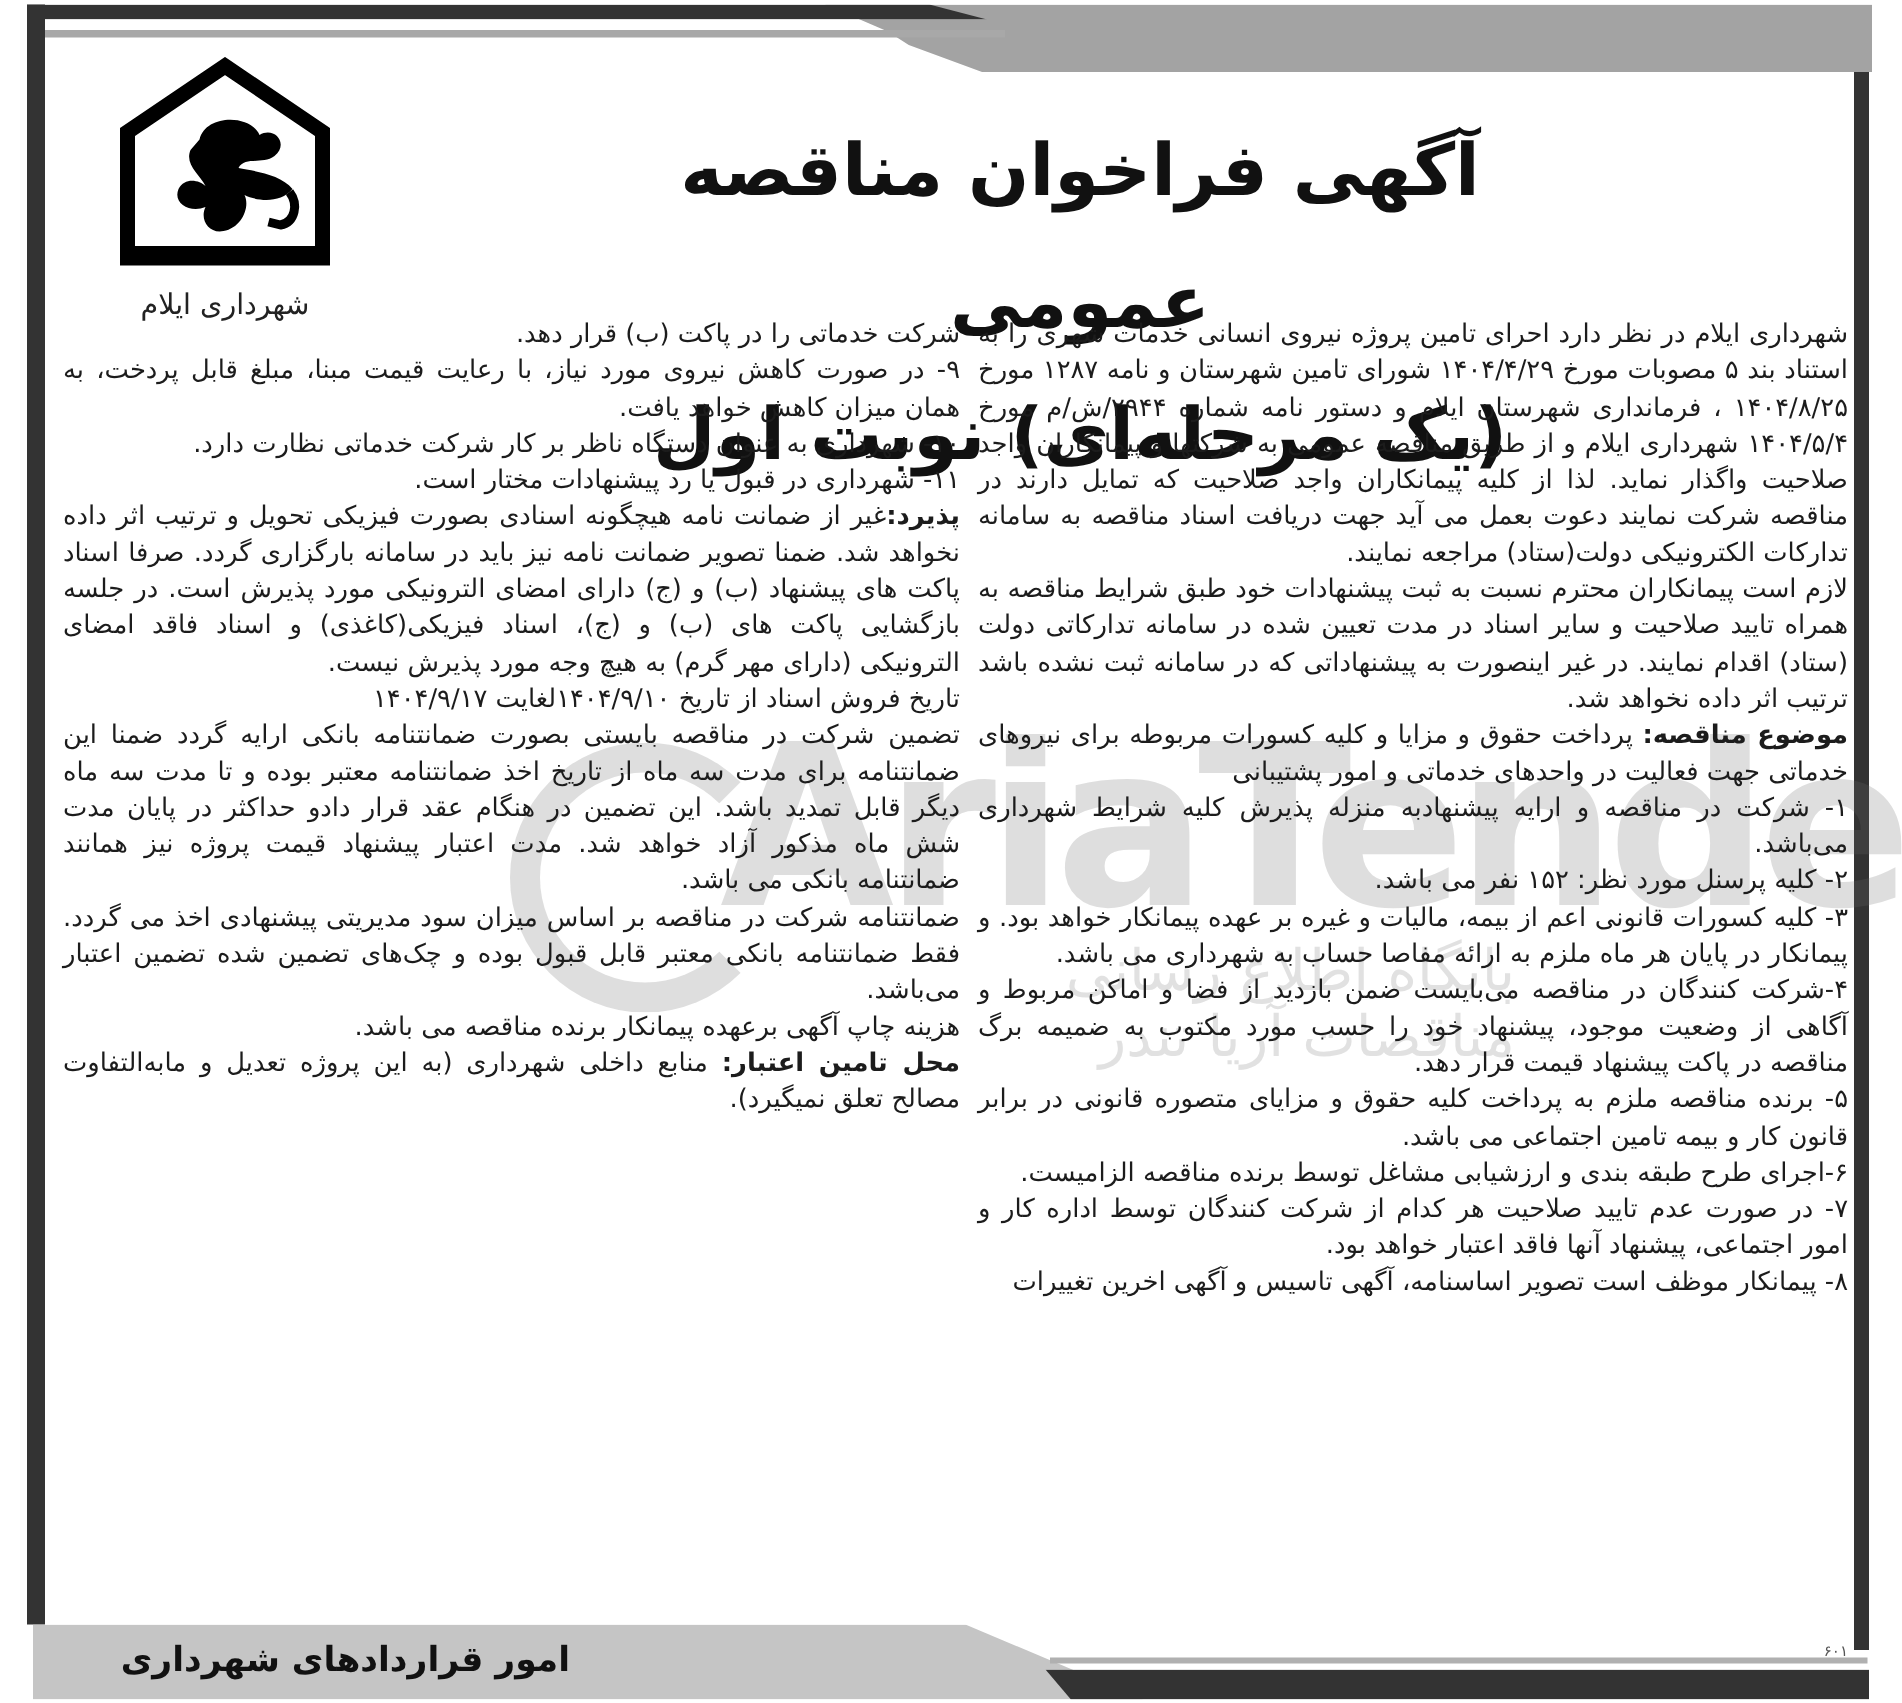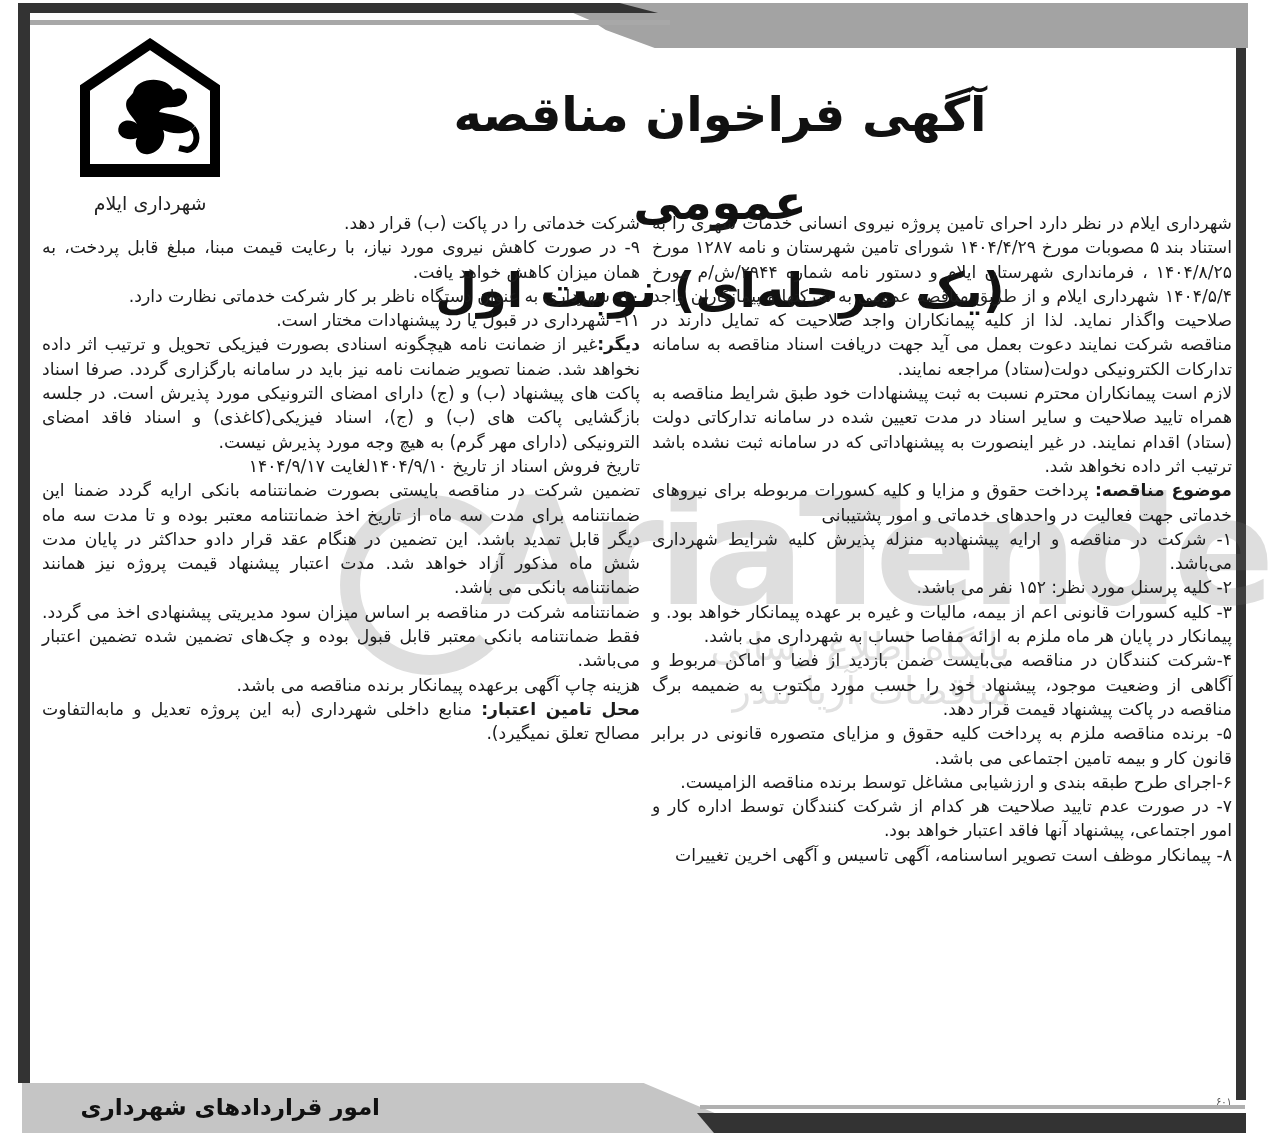--- a/index.html
+++ b/index.html
@@ -97,21 +97,21 @@
   <p>۷- در صورت عدم تایید صلاحیت هر کدام از شرکت کنندگان توسط اداره کار و امور اجتماعی، پیشنهاد آنها فاقد اعتبار خواهد بود.</p>
   <p>۸- پیمانکار موظف است تصویر اساسنامه، آگهی تاسیس و آگهی اخرین تغییرات</p>
 </div>
 
 <div class="col col-left">
   <p>شرکت خدماتی را در پاکت (ب) قرار دهد.</p>
   <p>۹- در صورت کاهش نیروی مورد نیاز، با رعایت قیمت مبنا، مبلغ قابل پردخت، به همان میزان کاهش خواهد یافت.</p>
   <p>۱۰- شهرداری به عنوان دستگاه ناظر بر کار شرکت خدماتی نظارت دارد.</p>
   <p>۱۱- شهرداری در قبول یا رد پیشنهادات مختار است.</p>
   <p>
-    <span class="b">دیگر:</span><span>غیر از ضمانت نامه هیچگونه اسنادی بصورت فیزیکی تحویل و ترتیب اثر داده نخواهد شد. ضمنا تصویر ضمانت نامه نیز باید در سامانه بارگزاری گردد. صرفا اسناد پاکت های پیشنهاد (ب) و (ج) دارای امضای الترونیکی مورد پذیرش است. در جلسه بازگشایی پاکت های (ب) و (ج)، اسناد فیزیکی(کاغذی) و اسناد فاقد امضای الترونیکی (دارای مهر گرم) به هیچ وجه مورد پذیرش نیست.</span>
+    <span class="b">پذیرد:</span><span>غیر از ضمانت نامه هیچگونه اسنادی بصورت فیزیکی تحویل و ترتیب اثر داده نخواهد شد. ضمنا تصویر ضمانت نامه نیز باید در سامانه بارگزاری گردد. صرفا اسناد پاکت های پیشنهاد (ب) و (ج) دارای امضای الترونیکی مورد پذیرش است. در جلسه بازگشایی پاکت های (ب) و (ج)، اسناد فیزیکی(کاغذی) و اسناد فاقد امضای الترونیکی (دارای مهر گرم) به هیچ وجه مورد پذیرش نیست.</span>
   </p>
   <p>تاریخ فروش اسناد از تاریخ ۱۴۰۴/۹/۱۰لغایت ۱۴۰۴/۹/۱۷</p>
   <p>تضمین شرکت در مناقصه بایستی بصورت ضمانتنامه بانکی ارایه گردد ضمنا این ضمانتنامه برای مدت سه ماه از تاریخ اخذ ضمانتنامه معتبر بوده و تا مدت سه ماه دیگر قابل تمدید باشد. این تضمین در هنگام عقد قرار دادو حداکثر در پایان مدت شش ماه مذکور آزاد خواهد شد. مدت اعتبار پیشنهاد قیمت پروژه نیز همانند ضمانتنامه بانکی می باشد.</p>
   <p>ضمانتنامه شرکت در مناقصه بر اساس میزان سود مدیریتی پیشنهادی اخذ می گردد. فقط ضمانتنامه بانکی معتبر قابل قبول بوده و چک‌های تضمین شده تضمین اعتبار می‌باشد.</p>
   <p>هزینه چاپ آگهی برعهده پیمانکار برنده مناقصه می باشد.</p>
   <p>
     <span class="b">محل تامین اعتبار:</span><span> منابع داخلی شهرداری (به این پروژه تعدیل و مابه‌التفاوت مصالح تعلق نمیگیرد).</span>
   </p>
 </div>
 

